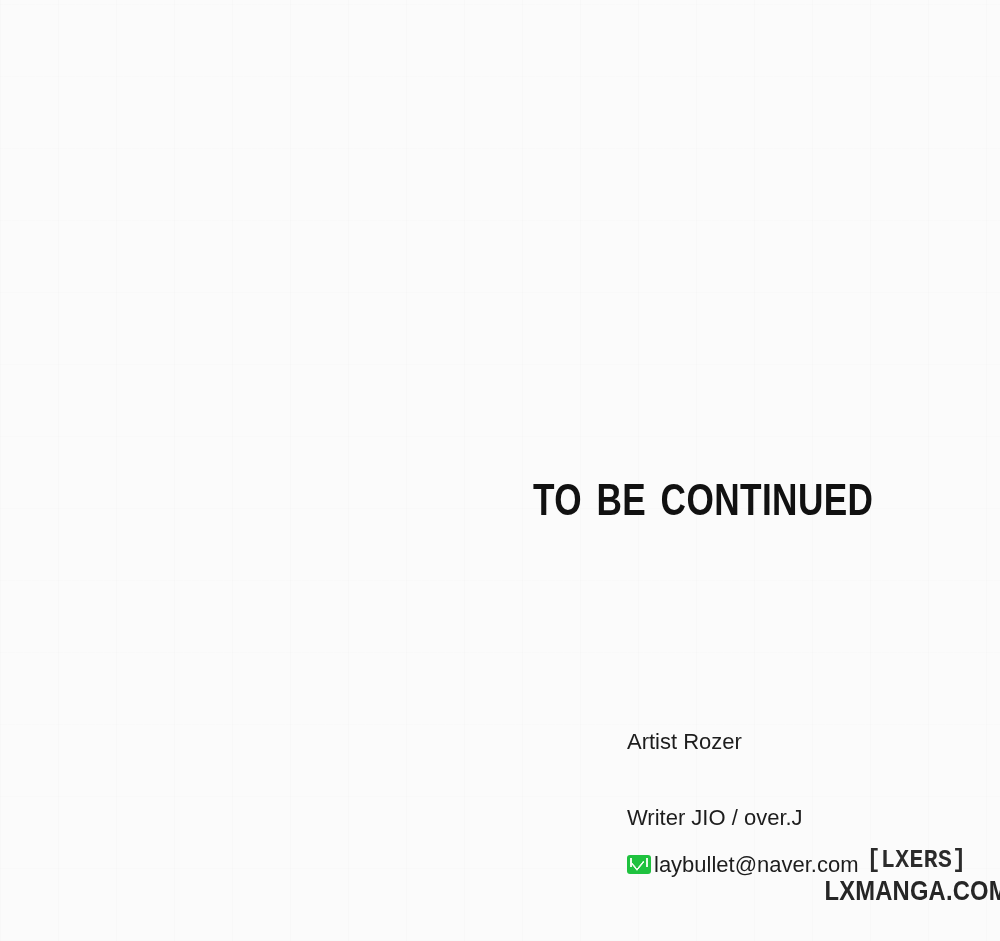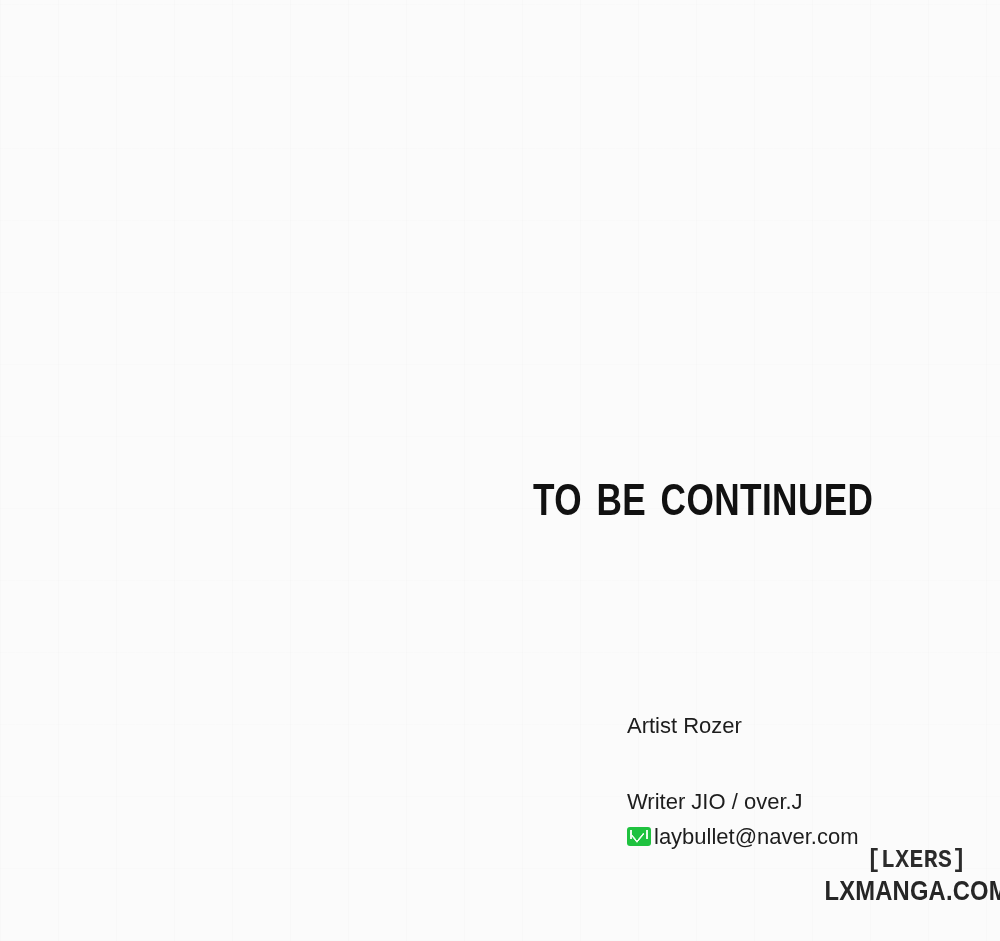--- a/index.html
+++ b/index.html
@@ -55,34 +55,34 @@
     white-space: nowrap;
   }
   .headline::first-letter {
     font-size: 63px;
   }
 
   
   .credits {
     position: absolute;
     left: 627px;
-    top: 712px;
+    top: 728px;
     color: #1d1d1d;
     font-size: 22px;
     line-height: 1.25;
     white-space: nowrap;
   }
   .credit-line {
     display: block;
   }
   .credit-artist {
     margin-bottom: 48px;
   }
   .credit-writer {
-    margin-bottom: 8px;
+    margin-bottom: 20px;
   }
   .credit-email {
     display: flex;
     align-items: center;
     gap: 3px;
   }
 
   .mail-icon {
     display: inline-block;
     width: 24px;

